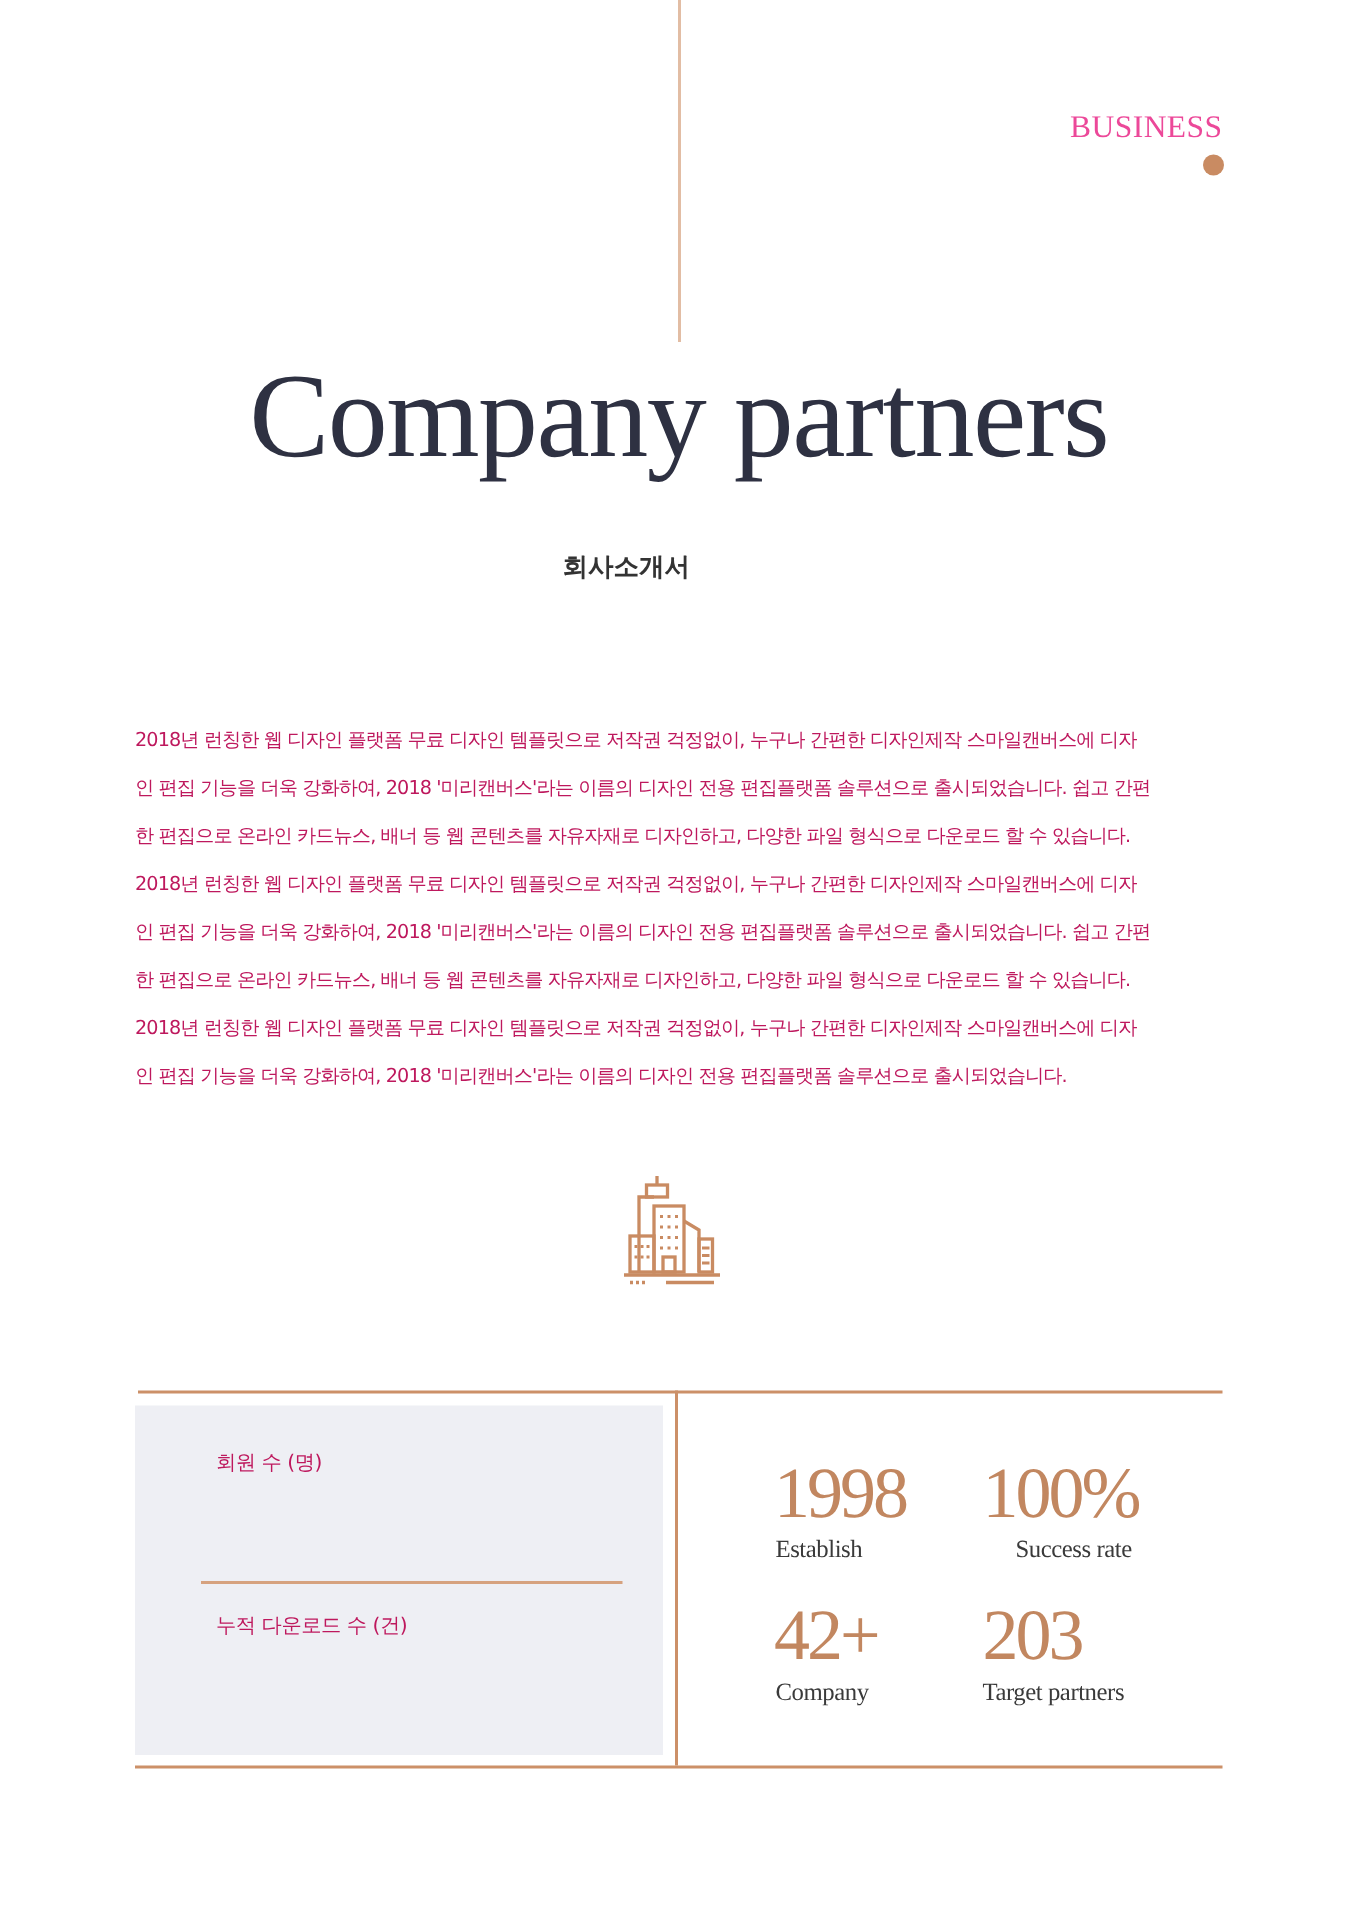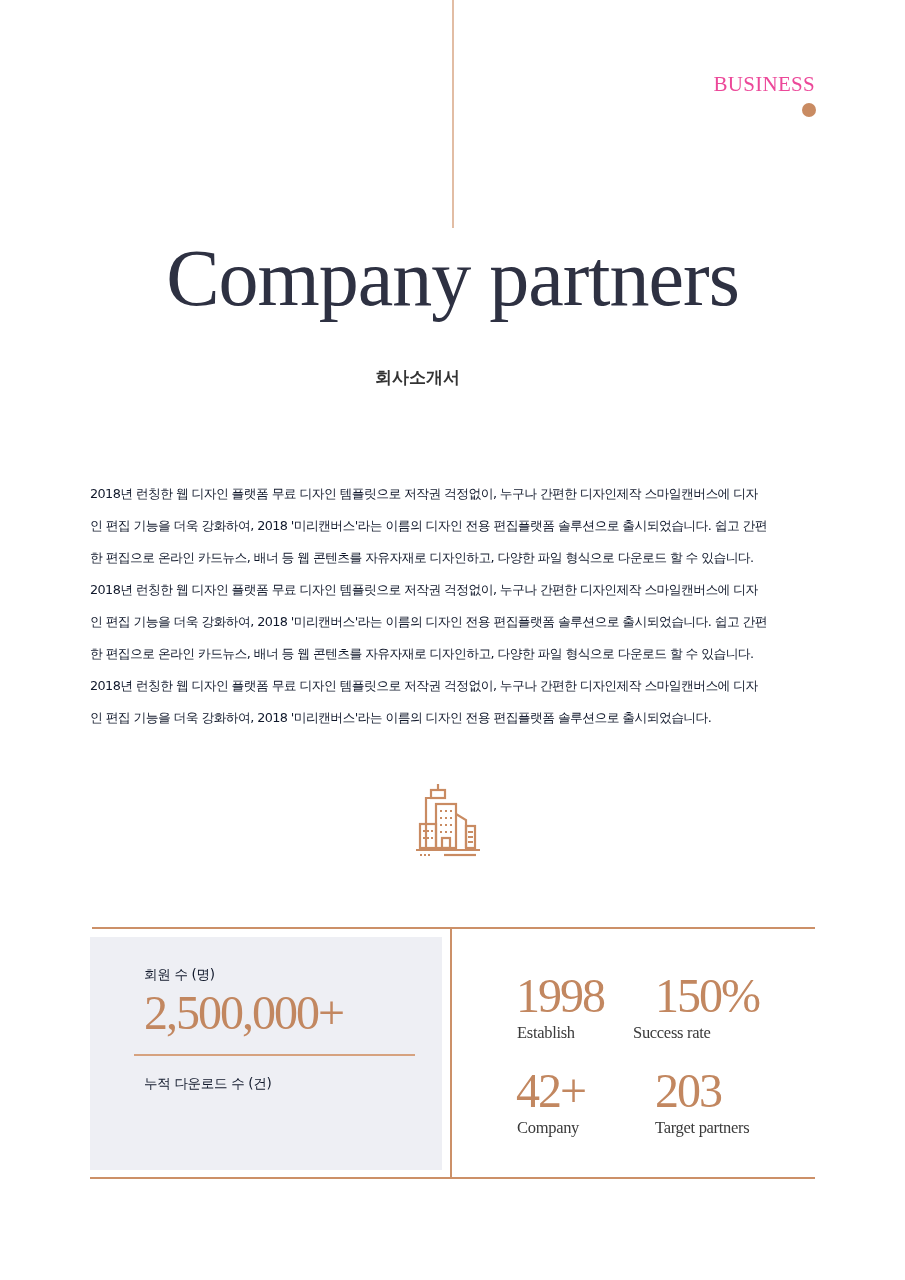--- a/index.html
+++ b/index.html
@@ -25,34 +25,34 @@
       position: absolute; left: 0; width: 905px; top: 228px; text-align: center;
       font-family: "Liberation Serif", "DejaVu Serif", serif;
       font-size: 80px; color: #2e3142; letter-spacing: -1px; line-height: 100px;
     }
     .subtitle {
       position: absolute; left: 0; width: 835px; top: 366px; text-align: center;
       font-size: 17px; font-weight: bold; color: #333333;
     }
     .body-text {
       position: absolute; left: 90px; top: 478px; width: 730px;
-      font-size: 12.8px; color: #0f172a; line-height: 32px; letter-spacing: -0.6px;
+      font-size: 12.8px; color: #be185d; line-height: 32px; letter-spacing: -0.6px;
     }
     .body-text p { margin: 0; white-space: nowrap; }
     .building-icon { position: absolute; left: 414px; top: 782px; width: 68px; height: 76px; }
     .hline { position: absolute; height: 1.5px; background: #cc9068; }
     .hline.top { left: 92px; top: 927px; width: 723px; }
     .hline.bottom { left: 90px; top: 1177px; width: 725px; }
     .vline-divider { position: absolute; left: 450px; top: 927px; width: 1.5px; height: 250px; background: #cc9068; }
     .grey-box {
       position: absolute; left: 90px; top: 937px; width: 352px; height: 233px;
       background: #eeeff4;
     }
     .grey-divider { position: absolute; left: 44px; top: 117px; width: 281px; height: 2px; background: #d6a27f; }
-    .stat-label { position: absolute; font-size: 13.5px; color: #0f172a; letter-spacing: -0.3px; }
+    .stat-label { position: absolute; font-size: 13.5px; color: #be185d; letter-spacing: -0.3px; }
     .stat-big {
       position: absolute; font-family: "Liberation Serif", "DejaVu Serif", serif;
       font-size: 48px; color: #c28760; letter-spacing: -2px; line-height: 56px;
     }
     .mini-val {
       position: absolute; font-family: "Liberation Serif", "DejaVu Serif", serif;
       font-size: 48px; color: #c28760; letter-spacing: -2px; line-height: 56px;
     }
     .mini-label {
       position: absolute; font-family: "Liberation Serif", "DejaVu Serif", serif;
@@ -118,28 +118,27 @@
     </g>
   </svg>
 </div>
 
 <div class="hline top"></div>
 <div class="vline-divider"></div>
 <div class="hline bottom"></div>
 
 <div class="grey-box">
   <div class="stat-label" style="left:54px; top:29px;">회원 수 (명)</div>
-  <div class="stat-big" style="left:54px; top:48px;">2,500,000+</div>
   <div class="grey-divider"></div>
   <div class="stat-label" style="left:54px; top:138px;">누적 다운로드 수 (건)</div>
 </div>
 
 <div class="mini-val" style="left:516px; top:968px;text-align:right;">1998</div>
 <div class="mini-label" style="left:517px; top:1023px;text-align:center;">Establish</div>
 
-<div class="mini-val" style="left:655px; top:968px;">150%</div>
-<div class="mini-label" style="left:633px; top:1023px;">Success rate</div>
+<div class="mini-val" style="left:655px; top:968px;">100%</div>
+<div class="mini-label" style="left:677px; top:1023px;">Success rate</div>
 
 <div class="mini-val" style="left:516px; top:1063px;">42+</div>
 <div class="mini-label" style="left:517px; top:1118px;">Company</div>
 
 <div class="mini-val" style="left:655px; top:1063px;">203</div>
 <div class="mini-label" style="left:655px; top:1118px;">Target partners</div>
 
 </body></html>

